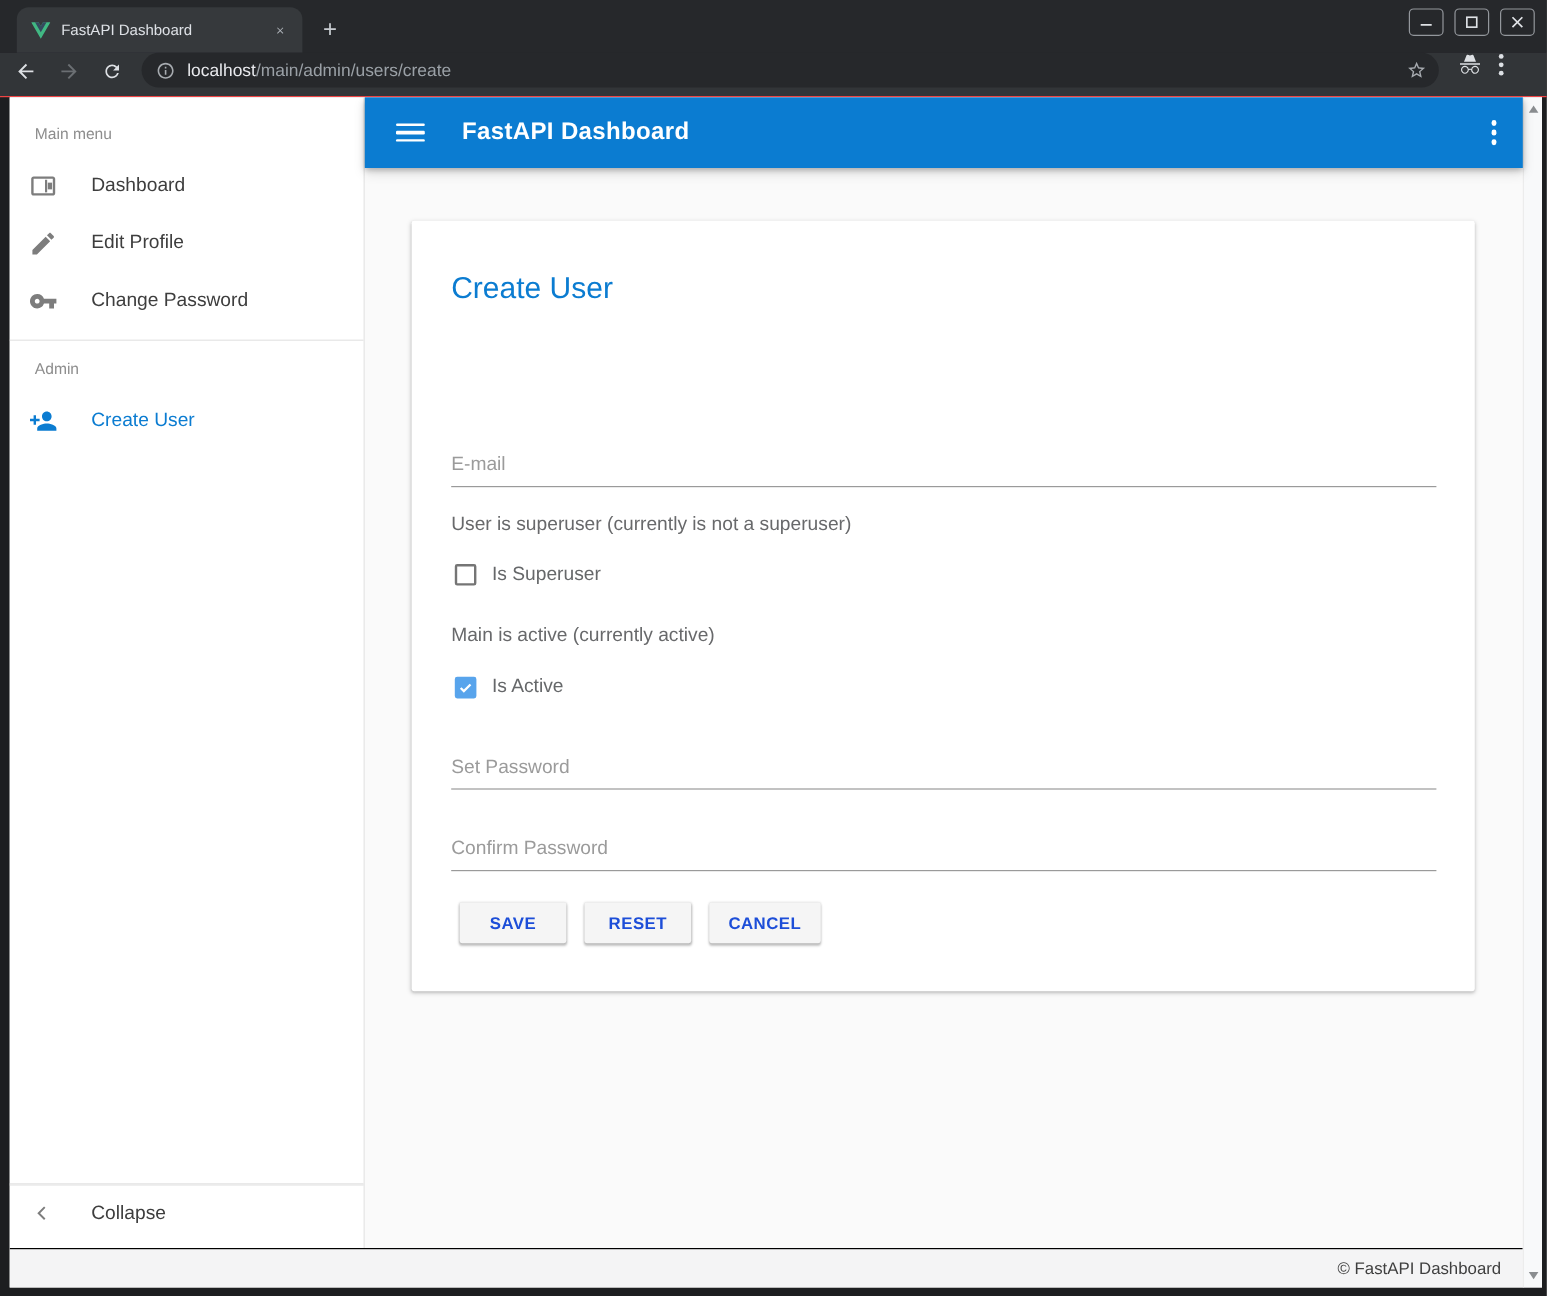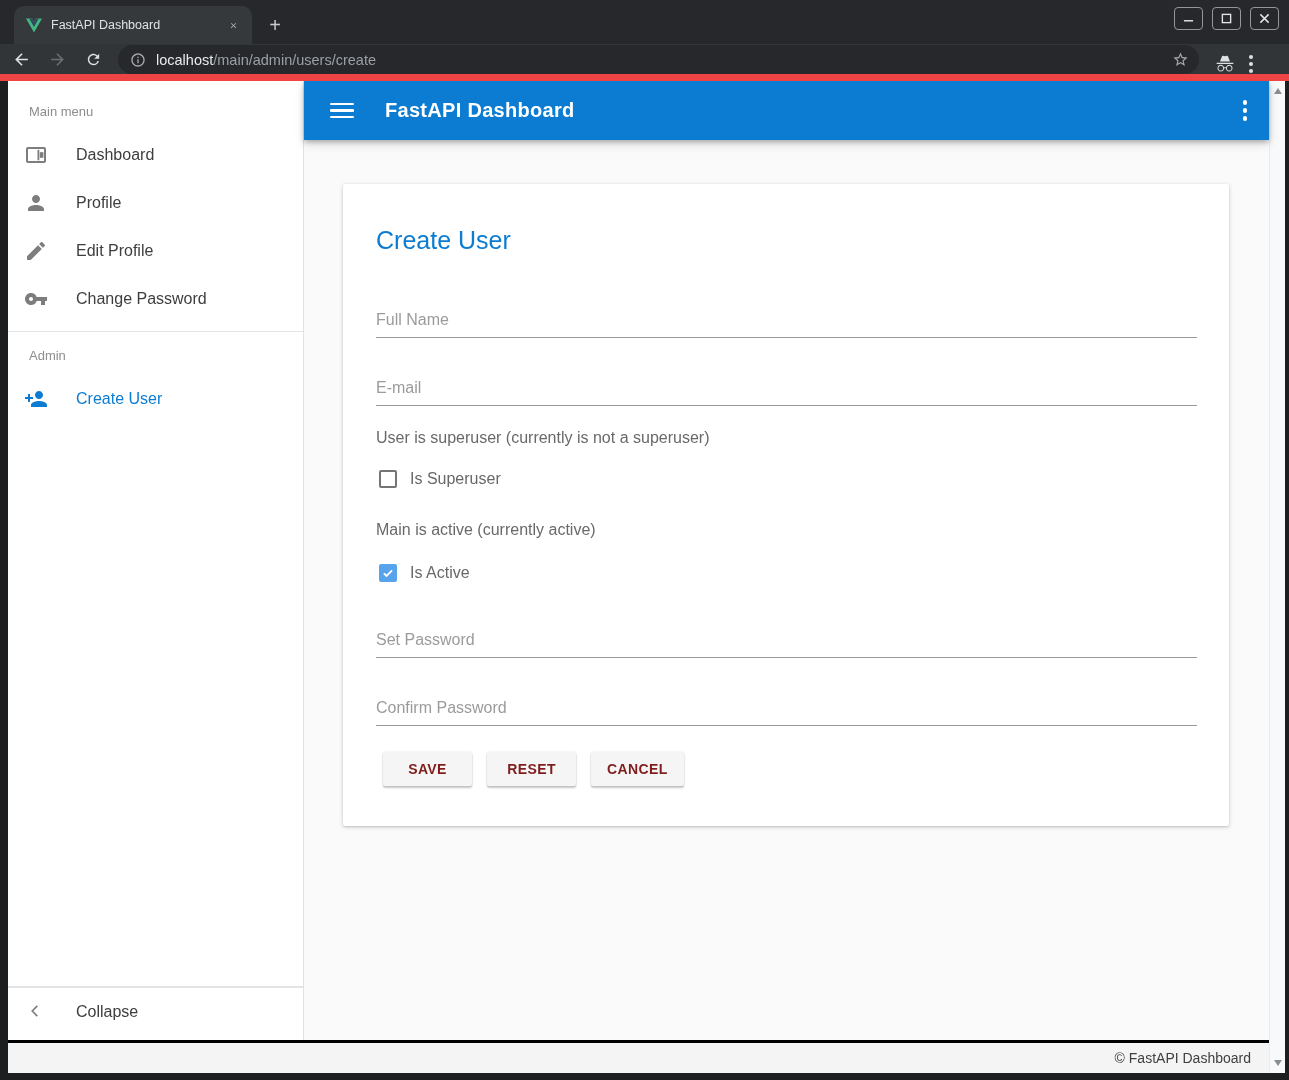--- a/index.html
+++ b/index.html
@@ -10,22 +10,22 @@
   .tabstrip { position:absolute; top:0; left:0; width:100%; height:44px; background:#26282b; }
   .tab { position:absolute; left:14px; top:6px; width:238px; height:38px; background:#36393c;
          border-radius:10px 10px 0 0; display:flex; align-items:center; padding:0 10px 0 12px; }
   .tab-title { flex:1; color:#dee1e6; font-size:12.5px; white-space:nowrap; overflow:hidden; margin-left:9px; }
   .tab-close { color:#aeb3b9; width:18px; height:18px; display:flex; align-items:center; justify-content:center; border-radius:50%; }
   .newtab { position:absolute; left:262px; top:12px; width:26px; height:26px; color:#c7cbd0; font-size:20px;
             display:flex; align-items:center; justify-content:center; border-radius:50%; }
   .win-controls { position:absolute; right:10px; top:7px; display:flex; gap:9px; }
   .win-btn { width:29px; height:23px; border:1px solid #93979c; border-radius:4px; display:flex;
              align-items:center; justify-content:center; color:#dfe2e6; }
-  .toolbar { position:absolute; top:44px; left:0; width:100%; height:37px; background:#323538; border-bottom:7px solid #ef4444;
-             display:flex; align-items:flex-end; }
+  .toolbar { position:absolute; top:44px; left:0; width:100%; height:37px; background:#323538; border-bottom:1px solid #ef4444;
+             display:flex; align-items:flex-start; }
   .nav-btn { width:30px; height:30px; display:flex; align-items:center; justify-content:center; color:#dde0e4; margin-left:6px; }
   .nav-btn.disabled { color:#6b6f73; }
   .omnibox { height:29px; background:#26282b; border-radius:15px; margin-left:10px; flex:1; max-width:1090px;
              display:flex; align-items:center; padding:0 10px 0 12px; color:#e8eaed; }
   .omni-icon { color:#a7abb0; margin-right:10px; display:flex; }
   .url { font-size:14.5px; }
   .url .host { color:#e9eaee; }
   .url .path { color:#9aa0a6; }
   .omni-star { margin-left:auto; color:#a7abb0; display:flex; }
   .chrome-right { display:flex; align-items:center; gap:14px; margin:0 14px 0 16px; color:#dde0e4; }
@@ -69,25 +69,25 @@
   .hint1 { top:245px; }
   .hint2 { top:337px; }
   .checkbox-row { position:absolute; left:36px; display:flex; align-items:flex-end; cursor:pointer; }
   .cbr1 { top:286px; }
   .cbr2 { top:380px; }
   .cb { width:18px; height:18px; border:2px solid #757575; border-radius:2px; background:#fff; display:flex; align-items:center; justify-content:center; }
   .cb.checked { border-color:#58a4ec; background:#58a4ec; }
   .checkbox-row .lbl { margin-left:13px; font-size:16px; color:#66686a; }
   .btn-row { position:absolute; left:40px; top:568px; display:flex; gap:15px; }
   .btn { min-width:89px; height:34px; background:#f5f5f5; border:none; border-radius:2px; padding:0 16px;
-         font-family:"Liberation Sans", sans-serif; font-size:14px; font-weight:bold; letter-spacing:.4px; color:#7f1d1d;
+         font-family:"Liberation Sans", sans-serif; font-size:14px; font-weight:bold; letter-spacing:.4px; color:#1d4ed8;
          box-shadow:0 2px 2px rgba(0,0,0,.22), 0 0 2px rgba(0,0,0,.12); cursor:pointer; }
 
   
-  .footer { position:absolute; left:0; right:16px; bottom:0; height:33px; background:#f4f4f5; border-top:3px solid #000000;
+  .footer { position:absolute; left:0; right:16px; bottom:0; height:33px; background:#f4f4f5; border-top:1px solid #000000;
             display:flex; align-items:center; justify-content:flex-end; padding-right:18px; font-size:14px; color:#3f3f3f; }
 
   
   .scrollbar { position:absolute; right:0; top:0; width:16px; height:100%; background:#f8f9fa; border-left:1px solid #ececec; }
   .sb-arrow { position:absolute; left:4px; width:0; height:0; border-left:4px solid transparent; border-right:4px solid transparent; }
   .sb-up { top:7px; border-bottom:6px solid #8a8d90; }
   .sb-down { bottom:7px; border-top:6px solid #8a8d90; }
 
   svg { display:block; }
 </style>
@@ -180,28 +180,20 @@
 
     <div class="side-item">
       <span class="ic">
         <svg width="24" height="24" viewBox="0 0 24 24" fill="currentColor">
             <path d="M20 4H4c-1.1 0-2 .9-2 2v12c0 1.1.9 2 2 2h16c1.1 0 2-.9 2-2V6c0-1.1-.9-2-2-2zm0 14H4V6h16v12z"></path>
             <rect x="13.5" y="6.8" width="1.8" height="10.5"></rect>
             <rect x="15.8" y="9.2" width="3.6" height="5.6"></rect>
           </svg>
       </span>
       <span class="txt">Dashboard</span>
-    </div>
-    <div class="side-item">
-      <span class="ic">
-        <svg width="24" height="24" viewBox="0 0 24 24" fill="currentColor">
-            <path d="M12 12c2.21 0 4-1.79 4-4s-1.79-4-4-4-4 1.79-4 4 1.79 4 4 4zm0 2c-2.67 0-8 1.34-8 4v2h16v-2c0-2.66-5.33-4-8-4z"></path>
-          </svg>
-      </span>
-      <span class="txt">Profile</span>
     </div>
     <div class="side-item">
       <span class="ic">
         <svg width="24" height="24" viewBox="0 0 24 24" fill="currentColor">
             <path d="M3 17.25V21h3.75L17.81 9.94l-3.75-3.75L3 17.25zM20.71 7.04c.39-.39.39-1.02 0-1.41l-2.34-2.34c-.39-.39-1.02-.39-1.41 0l-1.83 1.83 3.75 3.75 1.83-1.83z"></path>
           </svg>
       </span>
       <span class="txt">Edit Profile</span>
     </div>
     <div class="side-item">
@@ -250,23 +242,20 @@
         <i></i>
         <i></i>
         <i></i>
       </div>
   </header>
 
   <main class="main">
     <section class="card">
       <h1 class="card-title">Create User</h1>
 
-      <div class="text-field tf-fullname">
-        <span>Full Name</span>
-      </div>
       <div class="text-field tf-email">
         <span>E-mail</span>
       </div>
 
       <div class="hint hint1">User is superuser (currently is not a superuser)</div>
       <div class="checkbox-row cbr1">
         <span class="cb"></span>
         <span class="lbl">Is Superuser</span>
       </div>
 

